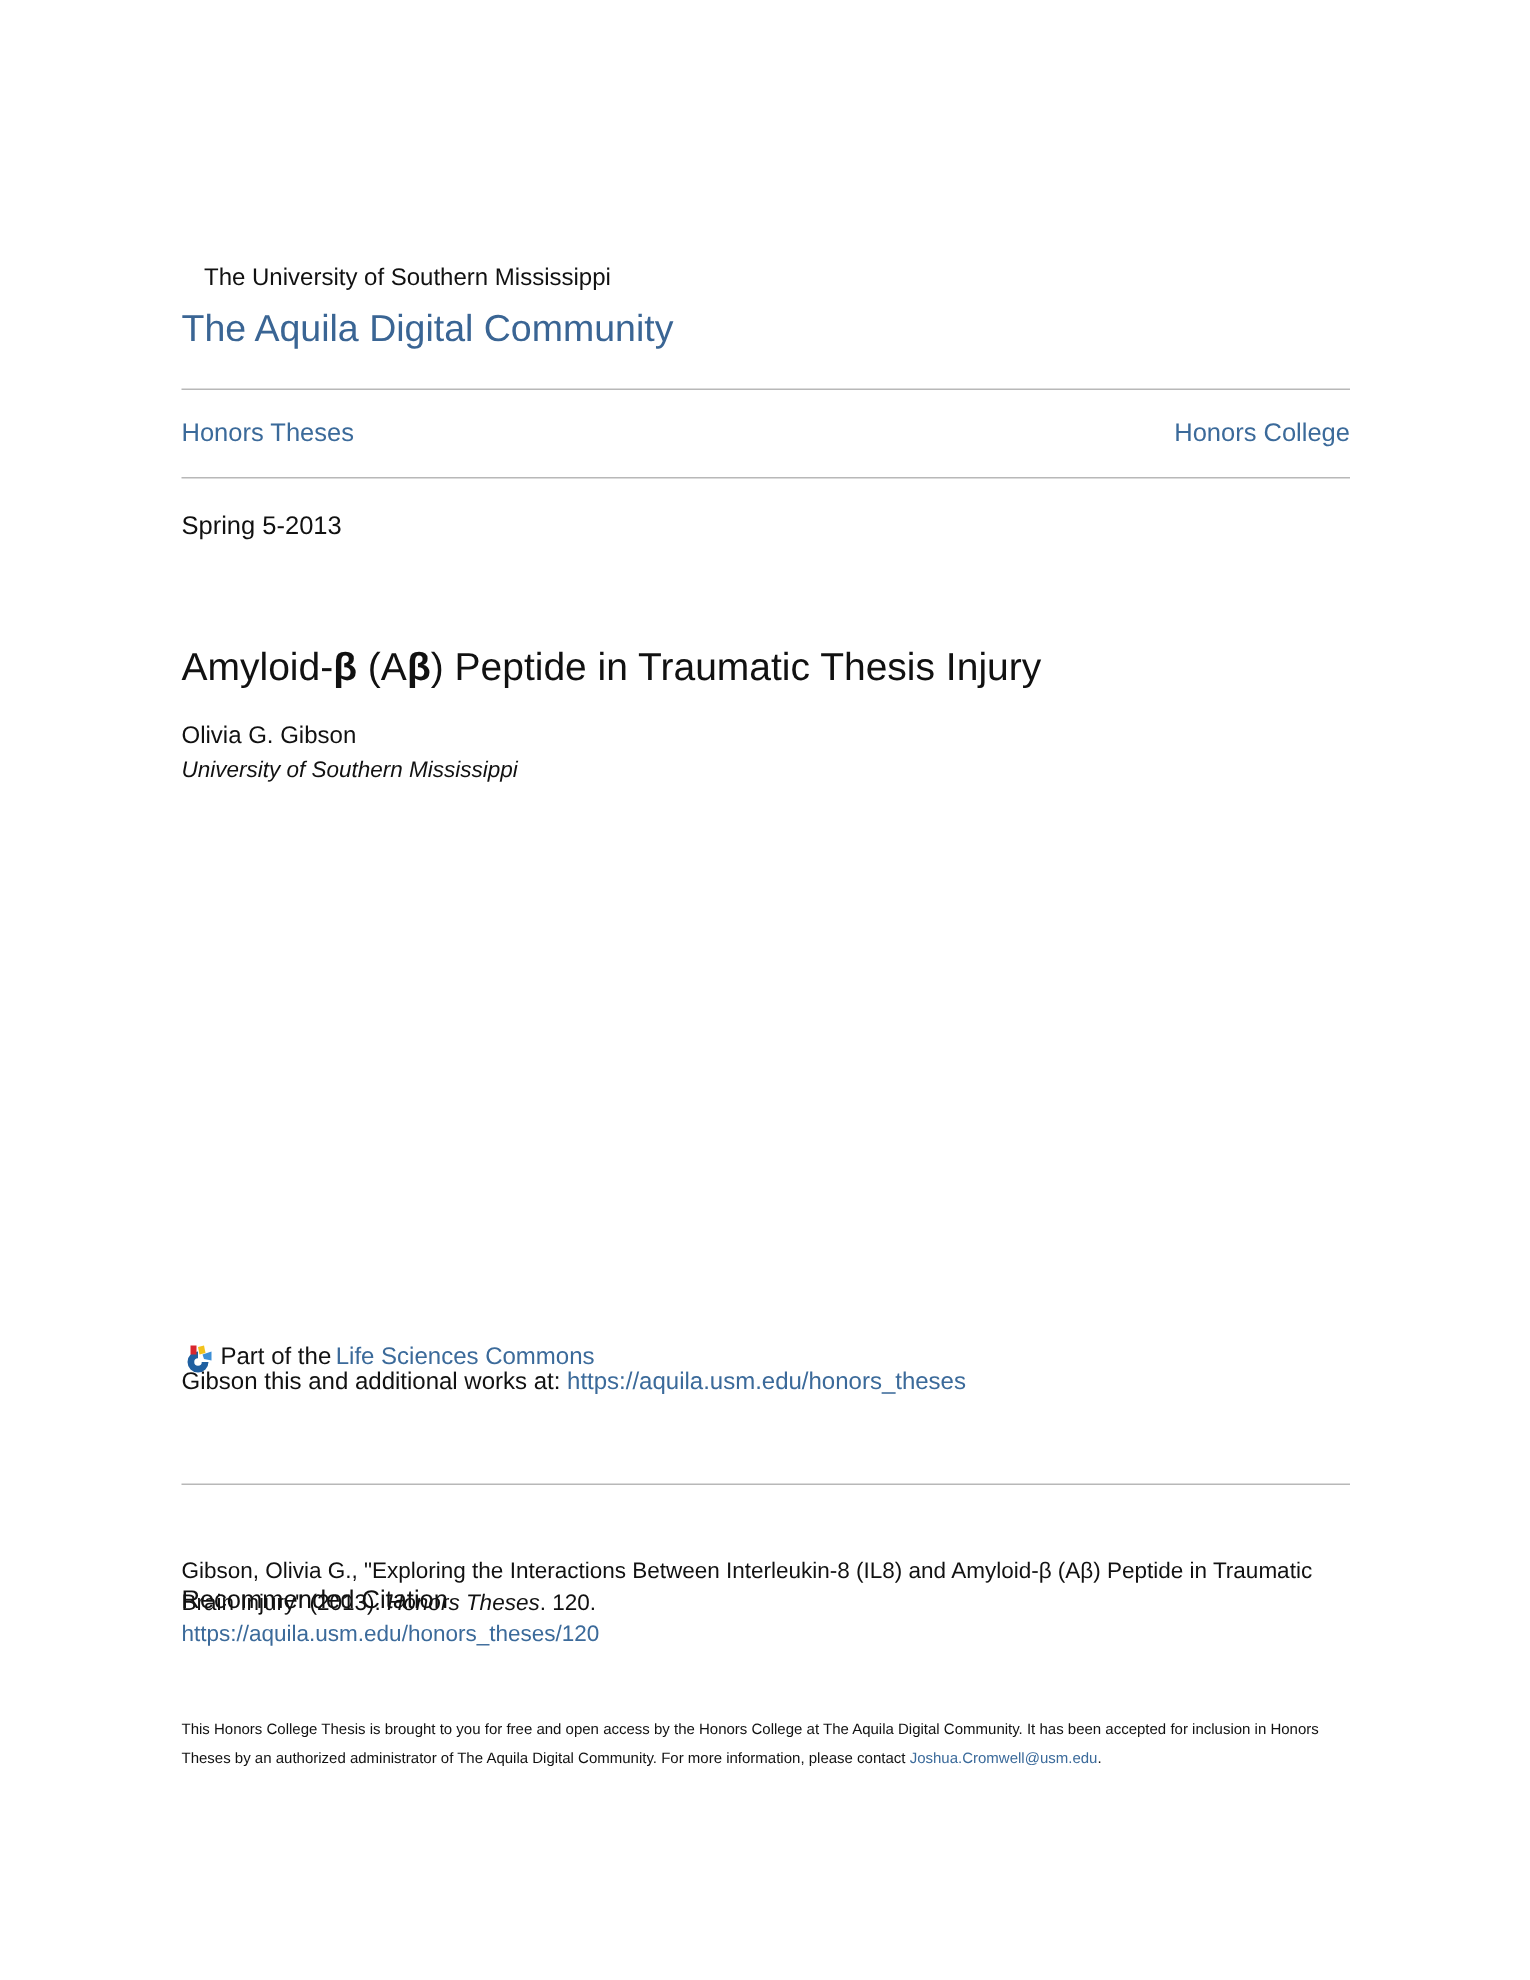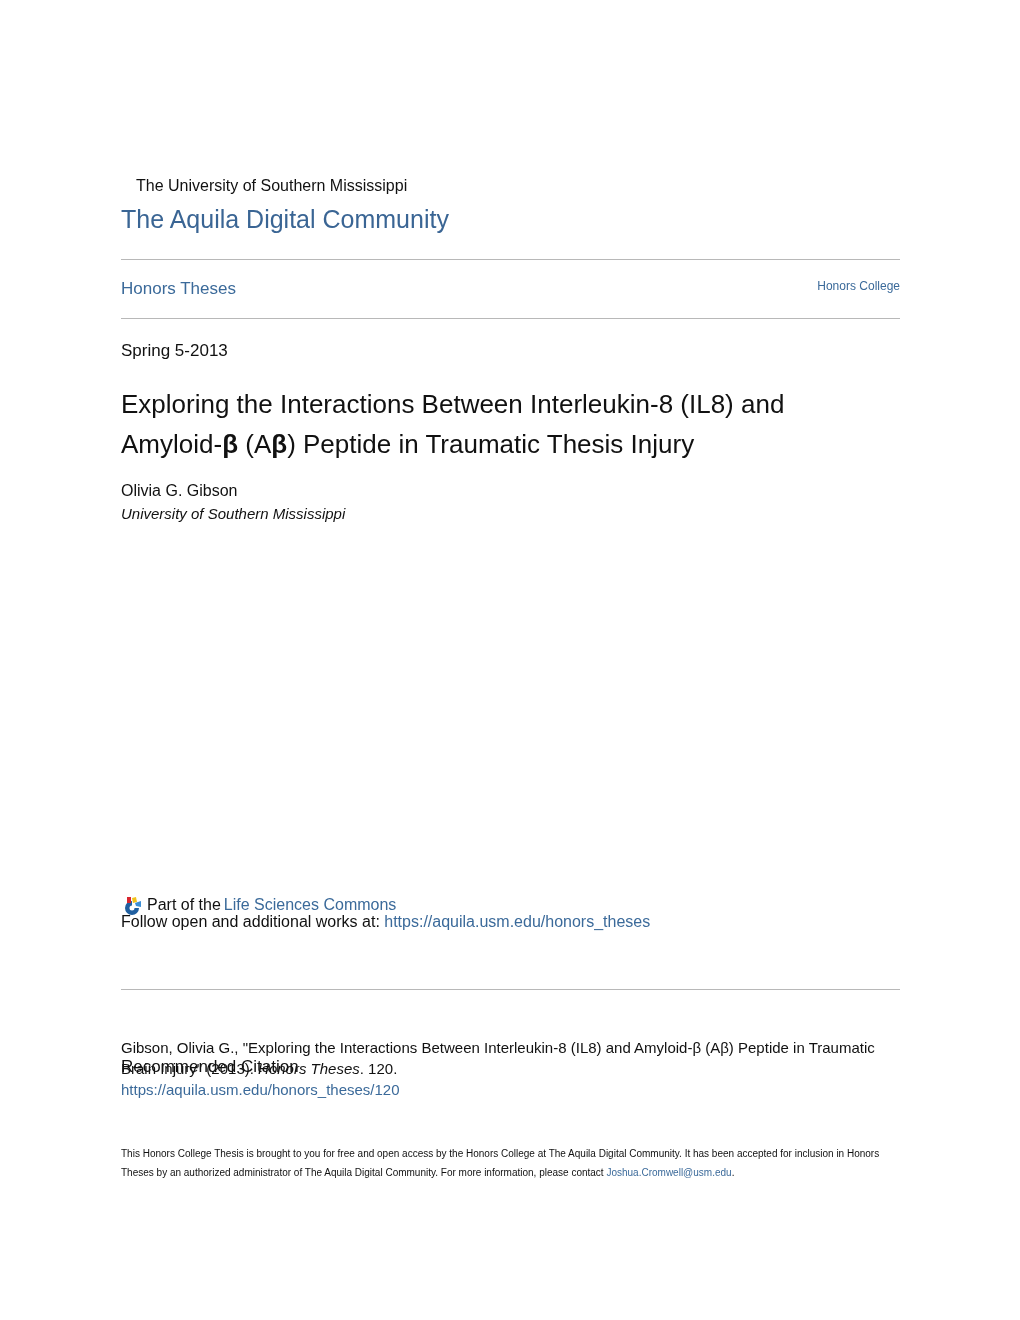--- a/index.html
+++ b/index.html
@@ -6,21 +6,21 @@
   body {
     width: 1020px; height: 1320px; position: relative; overflow: hidden;
     font-family: "Liberation Sans", "DejaVu Sans", sans-serif; color: #111111;
   }
   .abs { position: absolute; }
   a, .link { color: #3b6a9a; text-decoration: none; }
   .univ { left: 121px; top: 177px; font-size: 16px; color: #111; margin-left: 15px; }
   .community { left: 121px; top: 205px; font-size: 25px; color: #3a6594; }
   .hr { left: 121px; width: 779px; height: 1px; background: #b8b8b8; }
   .crumb-left { left: 121px; top: 279px; font-size: 17px; color: #3b6a9a; }
-  .crumb-right { right: 120px; top: 279px; font-size: 12px; color: #3b6a9a; text-align: right; }
+  .crumb-right { right: 120px; top: 279px; font-size: 17px; color: #3b6a9a; text-align: right; }
   .date { left: 121px; top: 341px; font-size: 17px; }
   .title { left: 121px; top: 384px; width: 760px; font-size: 26px; line-height: 40px; color: #111; }
   .title b { font-weight: bold; }
   .author { left: 121px; top: 482px; font-size: 16px; }
   .affil { left: 121px; top: 505px; font-size: 15px; font-style: italic; }
   .follow { left: 121px; top: 913px; font-size: 16px; }
   .partof { left: 121px; top: 896px; font-size: 16px; display: flex; }
   .partof .icon { width: 22px; height: 22px; margin-right: 4px; }
   .cite-h { left: 121px; top: 1013px; font-size: 17px; margin-top: 44px; }
   .cite { left: 121px; top: 1037px; width: 780px; font-size: 15px; line-height: 21px; }
@@ -34,29 +34,29 @@
 <a class="abs community">The Aquila Digital Community</a>
 
 <div class="abs hr" style="top:259px;"></div>
 <a class="abs crumb-left">Honors Theses</a>
 <a class="abs crumb-right">Honors College</a>
 <div class="abs hr" style="top:318px;"></div>
 
 <div class="abs date">Spring 5-2013</div>
 
 <div class="abs title">
-  <span>Exploring the Interactions Between Interleukin-8 (IL8) and</span><br>
+  <br>
   <span>Amyloid-</span><b>β</b><span> (A</span><b>β</b><span>) Peptide in Traumatic Thesis Injury</span>
 </div>
 
 <div class="abs author">Olivia G. Gibson</div>
 <div class="abs affil">University of Southern Mississippi</div>
 
 <div class="abs follow">
-  <span>Follow open and additional works at: </span><a>https://aquila.usm.edu/honors_theses</a>
+  <span>Gibson this and additional works at: </span><a>https://aquila.usm.edu/honors_theses</a>
 </div>
 
 <div class="abs partof">
   <span class="icon">
     <svg width="22" height="22" viewBox="0 0 22 22">
       <path d="M11 5 A7 7 0 1 0 18 12 L13.5 12 A2.5 2.5 0 1 1 11 9.5 Z" fill="#1f5fa0"></path>
       <rect x="6" y="1" width="4" height="6" fill="#d8262e"></rect>
       <polygon points="11,2 15,1 16,6 12,7" fill="#f2c21b"></polygon>
       <polygon points="14,7 20,5 20,11 15,10" fill="#3d8fd6"></polygon>
     </svg>

